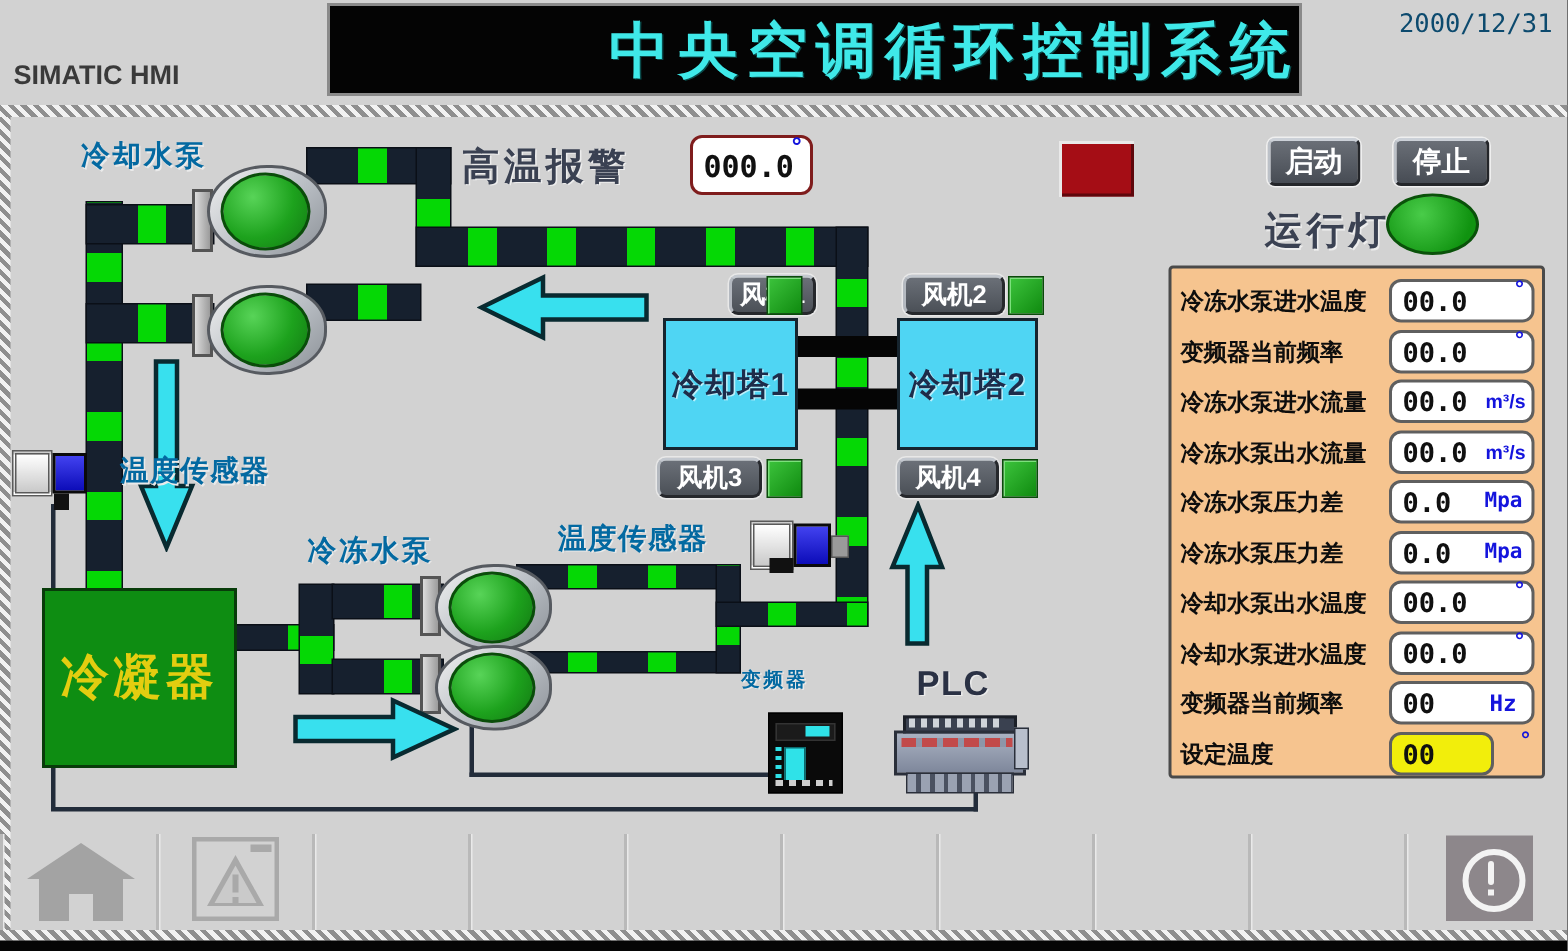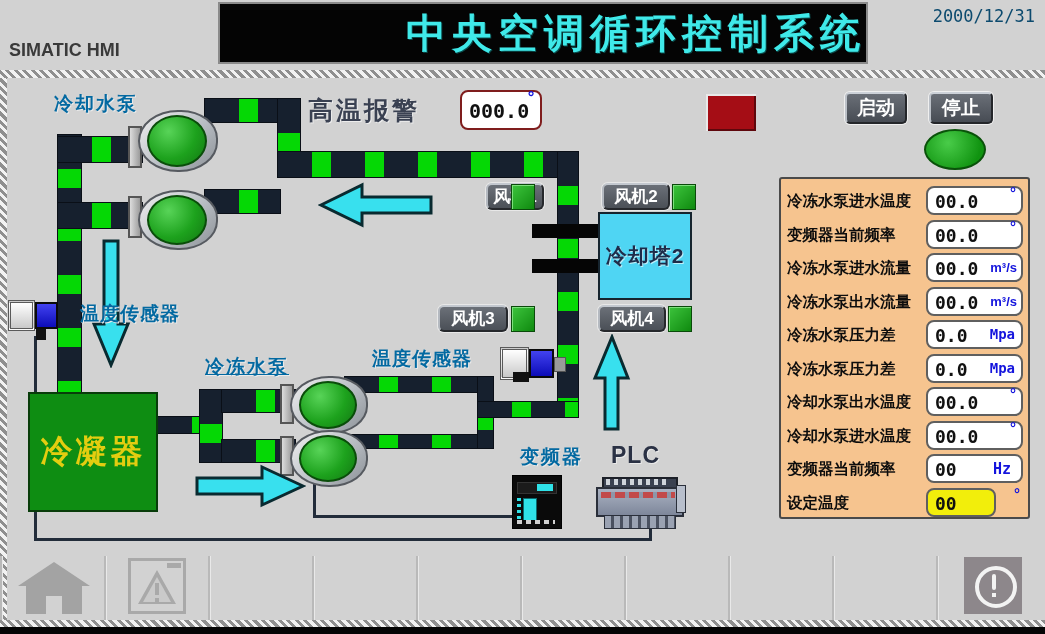--- a/index.html
+++ b/index.html
@@ -151,20 +151,23 @@
   <div class="pipe h" style="left:478px;top:402px;width:100px;height:15px;"></div>
 
   <div class="wire" style="left:34px;top:336px;width:3px;height:204px;"></div>
   <div class="wire" style="left:34px;top:538px;width:618px;height:3px;"></div>
   <div class="wire" style="left:649px;top:524px;width:3px;height:17px;"></div>
   <div class="wire" style="left:313px;top:458px;width:3px;height:60px;"></div>
   <div class="wire" style="left:313px;top:515px;width:200px;height:3px;"></div>
 
   <div class="bar" style="left:532px;top:224px;width:66px;height:14px;"></div>
   <div class="bar" style="left:532px;top:259px;width:66px;height:14px;"></div>
+  <div class="tower" style="left:442px;top:212px;width:90px;height:88px;">
+    <span>冷却塔1</span>
+  </div>
   <div class="tower" style="left:598px;top:212px;width:94px;height:88px;">
     <span>冷却塔2</span>
   </div>
   <div class="fan-btn" style="left:442px;top:183px;width:58px;height:27px;margin-left:44px;">风机1</div>
   <div class="fan-ind" style="left:511px;top:184px;width:22px;height:24px;"></div>
   <div class="fan-btn" style="left:602px;top:183px;width:68px;height:27px;">风机2</div>
   <div class="fan-ind" style="left:672px;top:184px;width:22px;height:24px;"></div>
   <div class="fan-btn" style="left:438px;top:305px;width:70px;height:27px;">风机3</div>
   <div class="fan-ind" style="left:511px;top:306px;width:22px;height:24px;"></div>
   <div class="fan-btn" style="left:598px;top:305px;width:68px;height:27px;">风机4</div>
@@ -219,33 +222,34 @@
     <div style="position:absolute;left:6px;top:0;width:72px;height:12px;background:#3a4150;border:2px solid #1c2028;"></div>
     <div style="position:absolute;left:10px;top:2px;width:64px;height:6px;background:repeating-linear-gradient(90deg,#cfd4da 0 4px,#3a4150 4px 8px);"></div>
     <div style="position:absolute;left:0;top:10px;width:88px;height:30px;background:linear-gradient(#aab2c2,#7e879b);border:2px solid #2a2f3a;box-sizing:border-box;"></div>
     <div style="position:absolute;left:5px;top:15px;width:74px;height:6px;background:repeating-linear-gradient(90deg,#c24a4a 0 10px,#8d96a8 10px 14px);"></div>
     <div style="position:absolute;left:8px;top:38px;width:70px;height:12px;background:repeating-linear-gradient(90deg,#9aa2b2 0 6px,#4a5160 6px 9px);border:1px solid #2a2f3a;"></div>
     <div style="position:absolute;left:80px;top:8px;width:8px;height:26px;background:#b8bfcc;border:1px solid #2a2f3a;"></div>
   </div>
 
   <div class="lbl" style="left:54px;top:91px;font-size:19px;letter-spacing:2px;">冷却水泵</div>
   <div class="lbl" style="left:80px;top:301px;font-size:19px;letter-spacing:1px;">温度传感器</div>
-  <div class="lbl" style="left:205px;top:354px;font-size:19px;letter-spacing:2px;text-decoration:underline;">冷冻水泵</div>
+  <div class="lbl" style="left:205px;top:354px;font-size:19px;letter-spacing:2px;">冷冻水泵</div>
   <div class="lbl" style="left:372px;top:346px;font-size:19px;letter-spacing:1px;">温度传感器</div>
-  <div class="lbl" style="left:520px;top:444px;font-size:19px;letter-spacing:2px;">变频器</div>
+  <div class="lbl" style="left:494px;top:444px;font-size:13px;letter-spacing:2px;">变频器</div>
   <div class="lbl" style="left:611px;top:442px;font-size:23px;letter-spacing:1px;color:#2a3144;">PLC</div>
 
   <div class="big-lbl" style="left:308px;top:94px;">高温报警</div>
   <div class="val-box" style="left:460px;top:90px;width:82px;height:40px;">
     <span style="position:absolute;left:7px;top:7px;font-size:20px;">000.0</span>
     <span style="position:absolute;right:4px;top:-4px;font-size:16px;color:#1414dd;">°</span>
   </div>
   <div class="alarm-box" style="left:706px;top:94px;width:50px;height:37px;"></div>
   <div class="pb" style="left:845px;top:92px;width:62px;height:32px;">启动</div>
   <div class="pb" style="left:929px;top:92px;width:64px;height:32px;">停止</div>
+  <div class="big-lbl" style="left:843px;top:137px;">运行灯</div>
   <div class="lamp" style="left:924px;top:129px;width:62px;height:41px;"></div>
 
   <div id="panel">
     <div class="prow">
       <span class="plabel">冷冻水泵进水温度</span>
       <div class="pfield">
         <span class="pval">00.0</span>
         <span class="punit deg">°</span>
       </div>
     </div>

